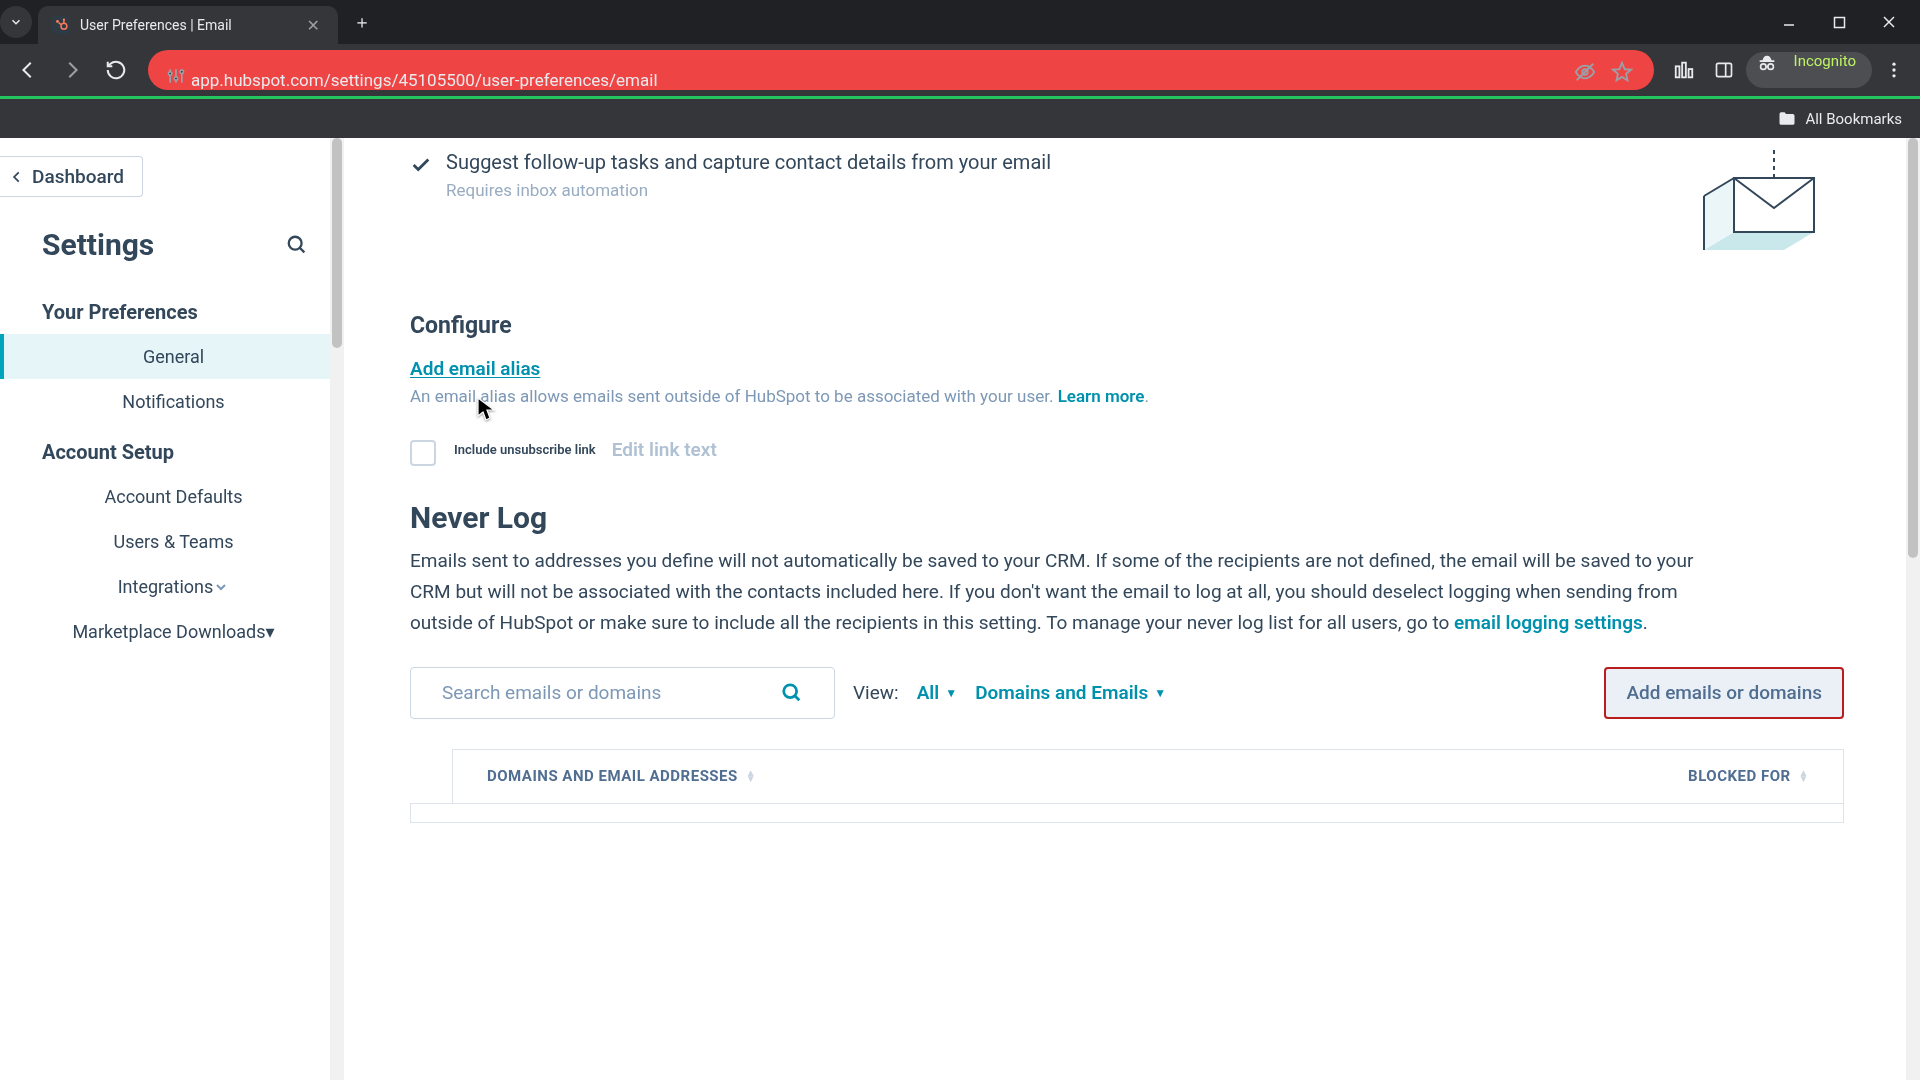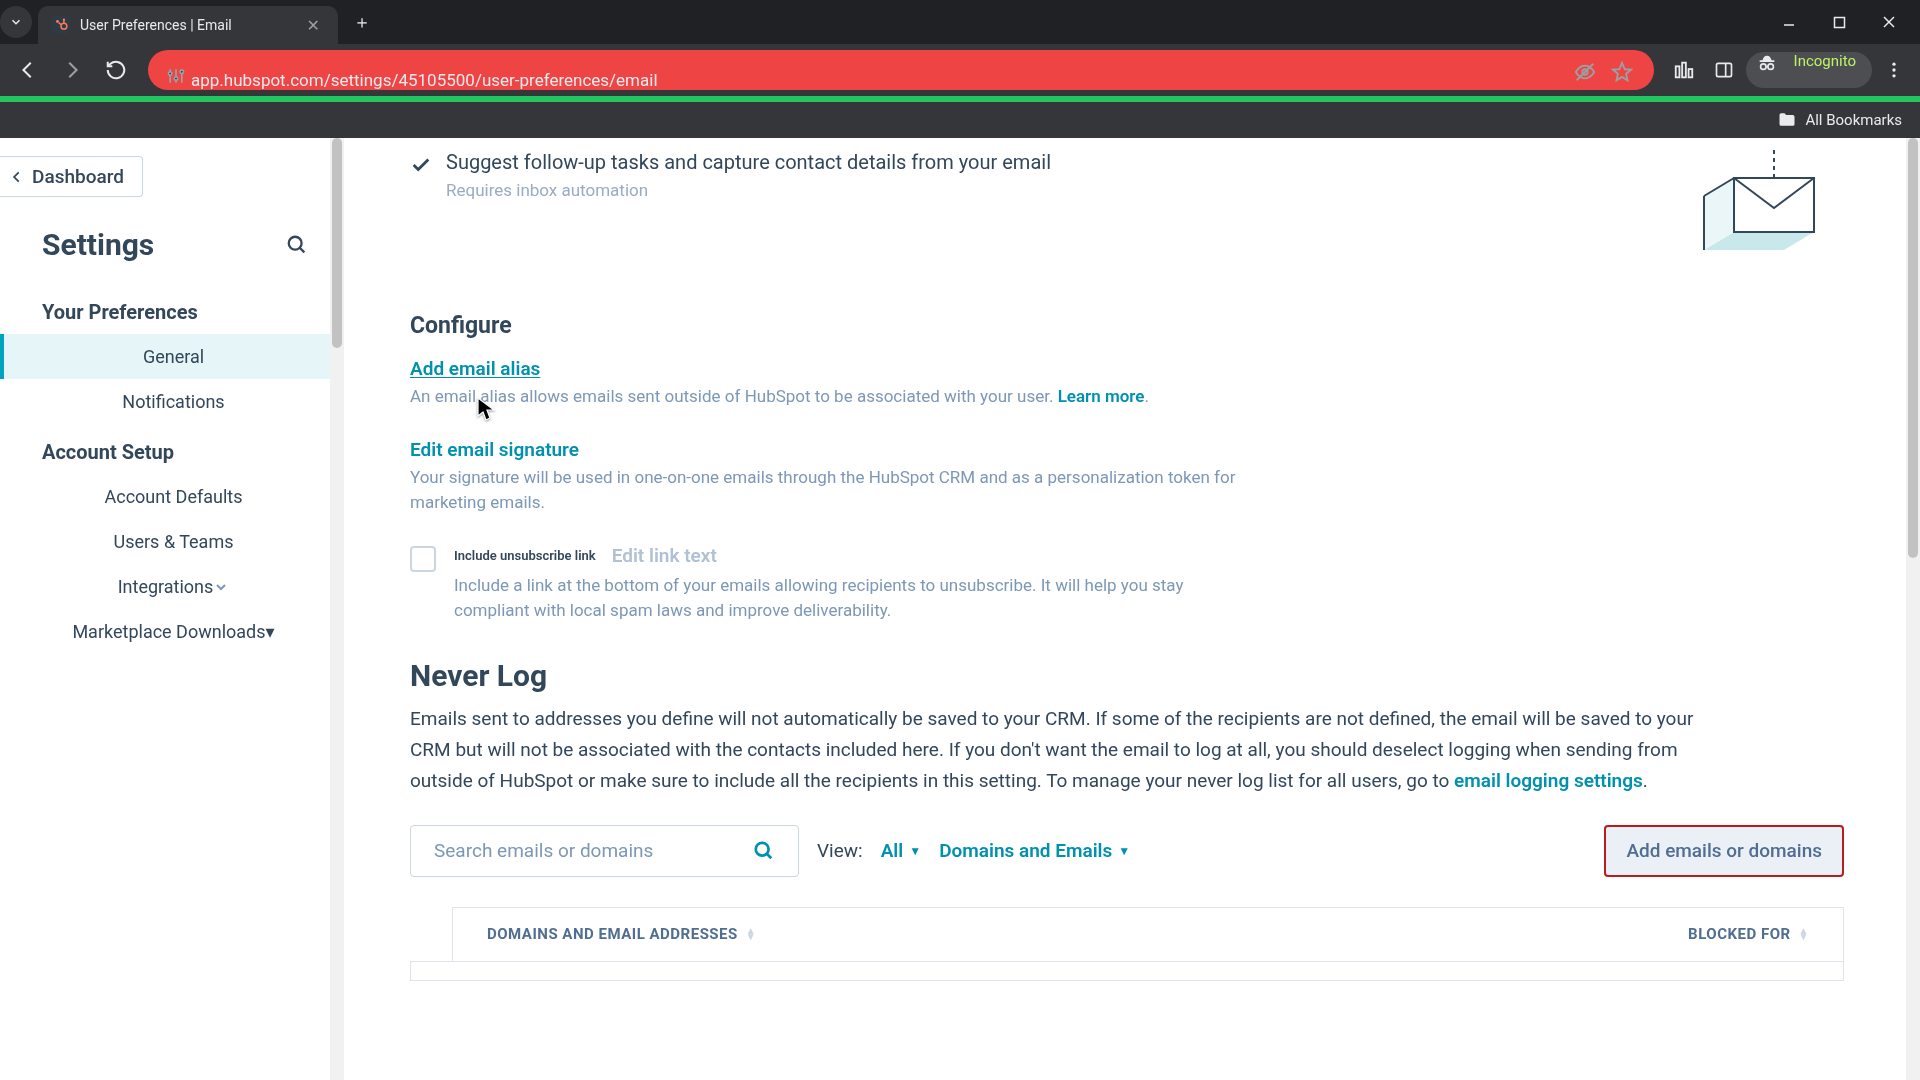--- a/index.html
+++ b/index.html
@@ -19,21 +19,21 @@
 
   .toolbar { height:52px; background:#35363a; display:flex; align-items:center; padding:0 8px; gap:4px; }
   .nav-btn { width:40px; height:40px; display:flex; align-items:center; justify-content:center; color:#9aa0a6; border-radius:50%; }
   .nav-btn.enabled { color:#e8eaed; }
   .omnibox { flex:1; height:40px; background:#ef4444; border-radius:20px; display:flex; align-items:flex-end; padding:0 14px; gap:1px; margin:0 8px; }
   .omnibox .site-btn { width:28px; height:28px; display:flex; align-items:center; justify-content:center; color:#9aa0a6; }
   .omnibox .url { flex:1; color:#e8eaed; font-size:17px; white-space:nowrap; overflow:hidden; }
   .omni-icon { width:36px; height:36px; display:flex; align-items:center; justify-content:center; color:#9aa0a6; }
   .incognito-chip { height:36px; border-radius:18px; background:#4c4e52; display:flex; align-items:flex-start; padding:0 16px 0 10px; gap:16px; color:#bef264; font-size:15px; }
 
-  .bookmarks-bar { height:42px; background:#35363a; border-top:6px solid #22c55e; display:flex; align-items:center; justify-content:flex-end; padding:0 18px; }
+  .bookmarks-bar { height:42px; background:#35363a; border-top:3px solid #22c55e; display:flex; align-items:center; justify-content:flex-end; padding:0 18px; }
   .bookmarks-item { display:flex; align-items:center; gap:8px; color:#e8eaed; font-size:15px; }
 
   
   .viewport { position:relative; width:1920px; height: calc(1080px - 44px - 52px - 42px); background:#ffffff; overflow:hidden; }
 
   .sidebar { position:absolute; left:0; top:0; width:336px; height:100%; background:#fff; border-right:1px solid #eceae6; }
   .sidebar-scroll { position:absolute; left:330px; top:0; width:14px; height:100%; background:#f1f1f1; }
   .sidebar-scroll .thumb { position:absolute; left:2px; top:0; width:10px; height:210px; background:#c2c2c2; border-radius:5px; }
 
   .back-dashboard { margin:18px 0 0 0; border:1px solid #cbd6e2; border-radius:4px; padding:8px 18px 8px 10px; display:inline-flex; align-items:center; gap:8px; color:#33475b; font-size:19px; font-weight:500; border-left:none; border-top-left-radius:0; border-bottom-left-radius:0;}
@@ -72,21 +72,21 @@
   .cb-label-row { display:flex; align-items:center; gap:16px; }
   .cb-label { font-size:13px; font-weight:600; color:#33475b; }
   .cb-edit { font-size:19px; font-weight:600; color:#b0c1d4; }
   .cb-desc { color:#7c98b6; font-size:17px; margin-top:6px; line-height:1.5; max-width: 790px;}
 
   h2.never-log { font-size:30px; font-weight:700; color:#33475b; margin-top:34px; margin-bottom:10px; }
   .never-log-desc { font-size:19px; color:#33475b; line-height:1.65; max-width:1290px; }
   .never-log-desc .inline-link { color:#0091ae; font-weight:600; }
 
   .filter-row { display:flex; align-items:center; gap:18px; margin-top:28px; }
-  .search-box { width:389px; height:52px; border:1px solid #cbd6e2; border-radius:4px; display:flex; align-items:center; padding:0 23px; }
+  .search-box { width:425px; height:52px; border:1px solid #cbd6e2; border-radius:4px; display:flex; align-items:center; padding:0 31px; }
   .search-box input { border:none; outline:none; flex:1; font-size:19px; color:#33475b; background:transparent; }
   .search-box input::placeholder { color:#7c98b6; }
   .search-box .sbtn { color:#0091ae; }
   .view-label { font-size:19px; color:#33475b; }
   .drop { font-size:19px; font-weight:600; color:#0091ae; display:flex; align-items:center; gap:6px; }
   .drop .caret { font-size:12px; color:#0091ae; }
   .add-btn { margin-left:auto; height:52px; padding:0 20px; border:2px solid #b91c1c; border-radius:4px; background:#eaf0f6; color:#506e91; font-size:19px; font-weight:500; display:flex; align-items:center; }
 
   .table-head { margin-top:30px; border:1px solid #dfe3eb; border-bottom:none; height:54px; display:flex; align-items:center; padding:0 34px; justify-content:space-between; background:#fff;margin-left:42px;}
   .th { font-size:15px; font-weight:700; letter-spacing:0.5px; color:#506e91; text-transform:uppercase; display:flex; align-items:center; gap:8px;}
@@ -314,34 +314,29 @@
 
     <h3 class="section">Configure</h3>
 
     <div class="config-block">
       <a class="link">Add email alias</a>
       <div class="desc">
         <span>An email alias allows emails sent outside of HubSpot to be associated with your user. </span><a class="learn-more">Learn more</a><span>.</span>
       </div>
     </div>
 
-    <div class="config-block">
-      <a class="link nou">Edit email signature</a>
-      <div class="desc">Your signature will be used in one-on-one emails through the HubSpot CRM and as a personalization token for marketing emails.</div>
-    </div>
 
     <div class="config-block">
       <div class="checkbox-row">
         <div class="cb"></div>
         <div>
           <div class="cb-label-row">
             <span class="cb-label">Include unsubscribe link</span>
             <span class="cb-edit">Edit link text</span>
           </div>
-          <div class="cb-desc">Include a link at the bottom of your emails allowing recipients to unsubscribe. It will help you stay compliant with local spam laws and improve deliverability.</div>
         </div>
       </div>
     </div>
 
     <h2 class="never-log">Never Log</h2>
     <div class="never-log-desc">
       <span>Emails sent to addresses you define will not automatically be saved to your CRM. If some of the recipients are not defined, the email will be saved to your CRM but will not be associated with the contacts included here. If you don't want the email to log at all, you should deselect logging when sending from outside of HubSpot or make sure to include all the recipients in this setting. To manage your never log list for all users, go to </span><a class="inline-link">email logging settings</a><span>.</span>
     </div>
 
     <div class="filter-row">

